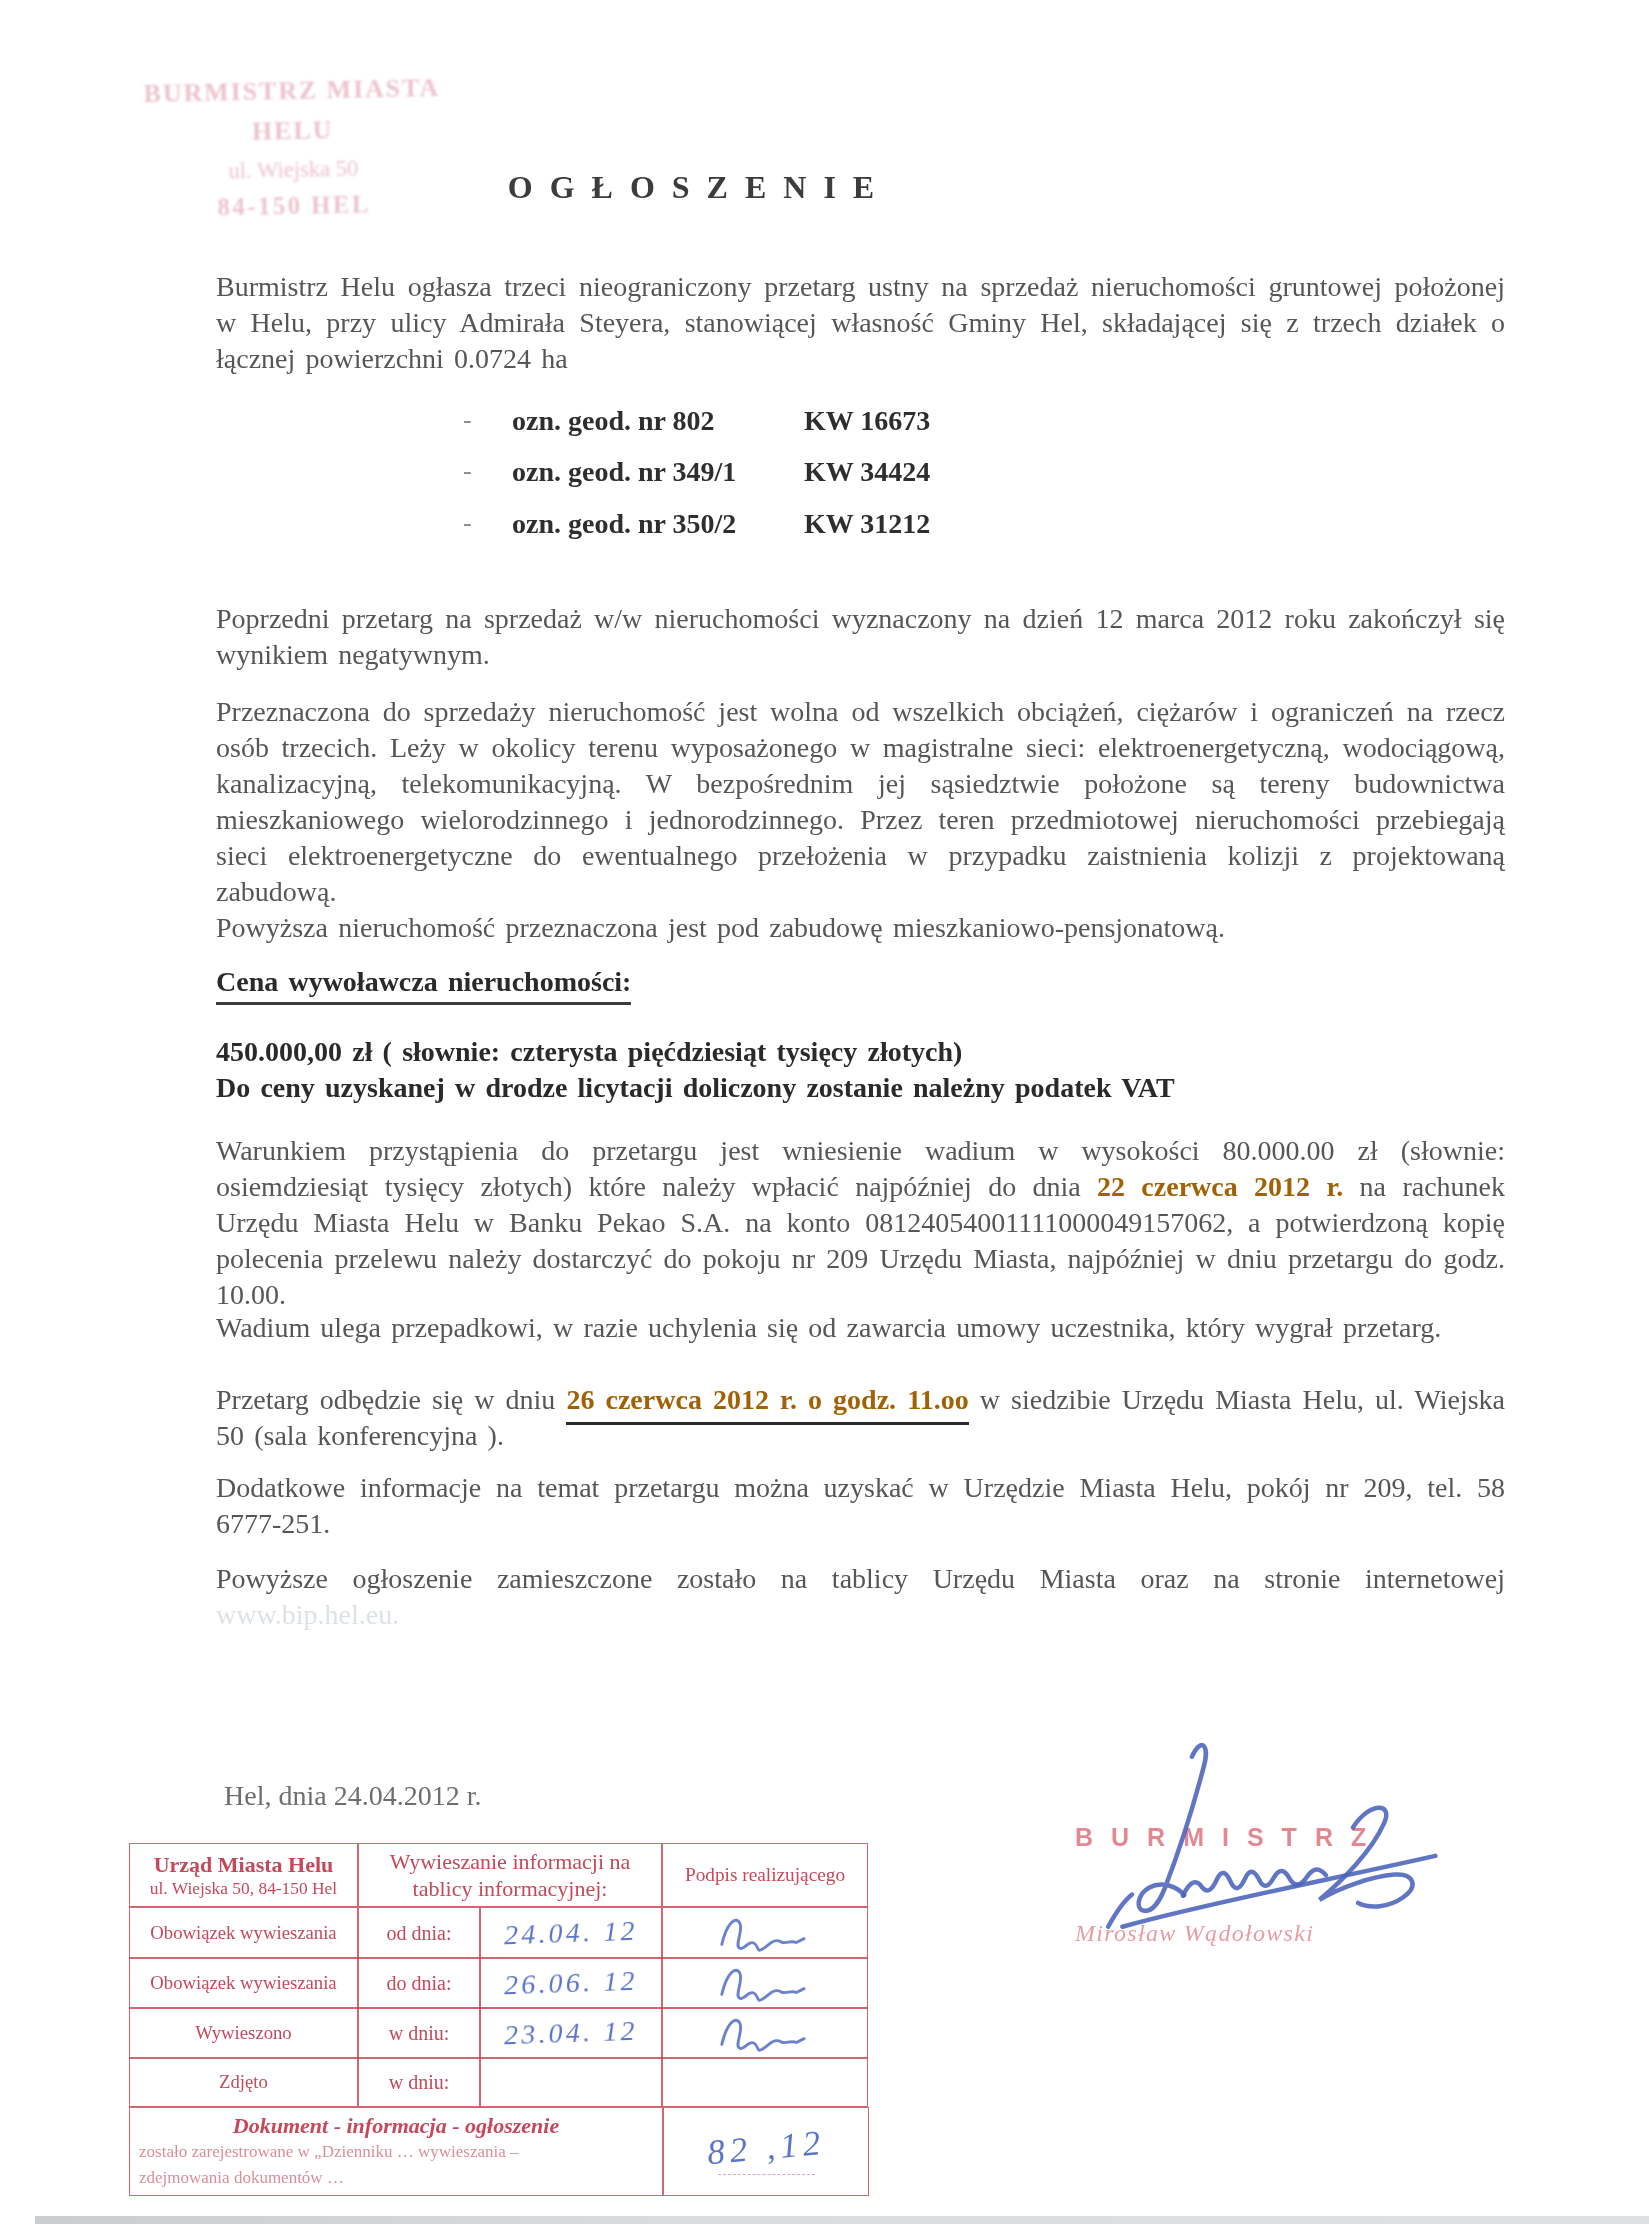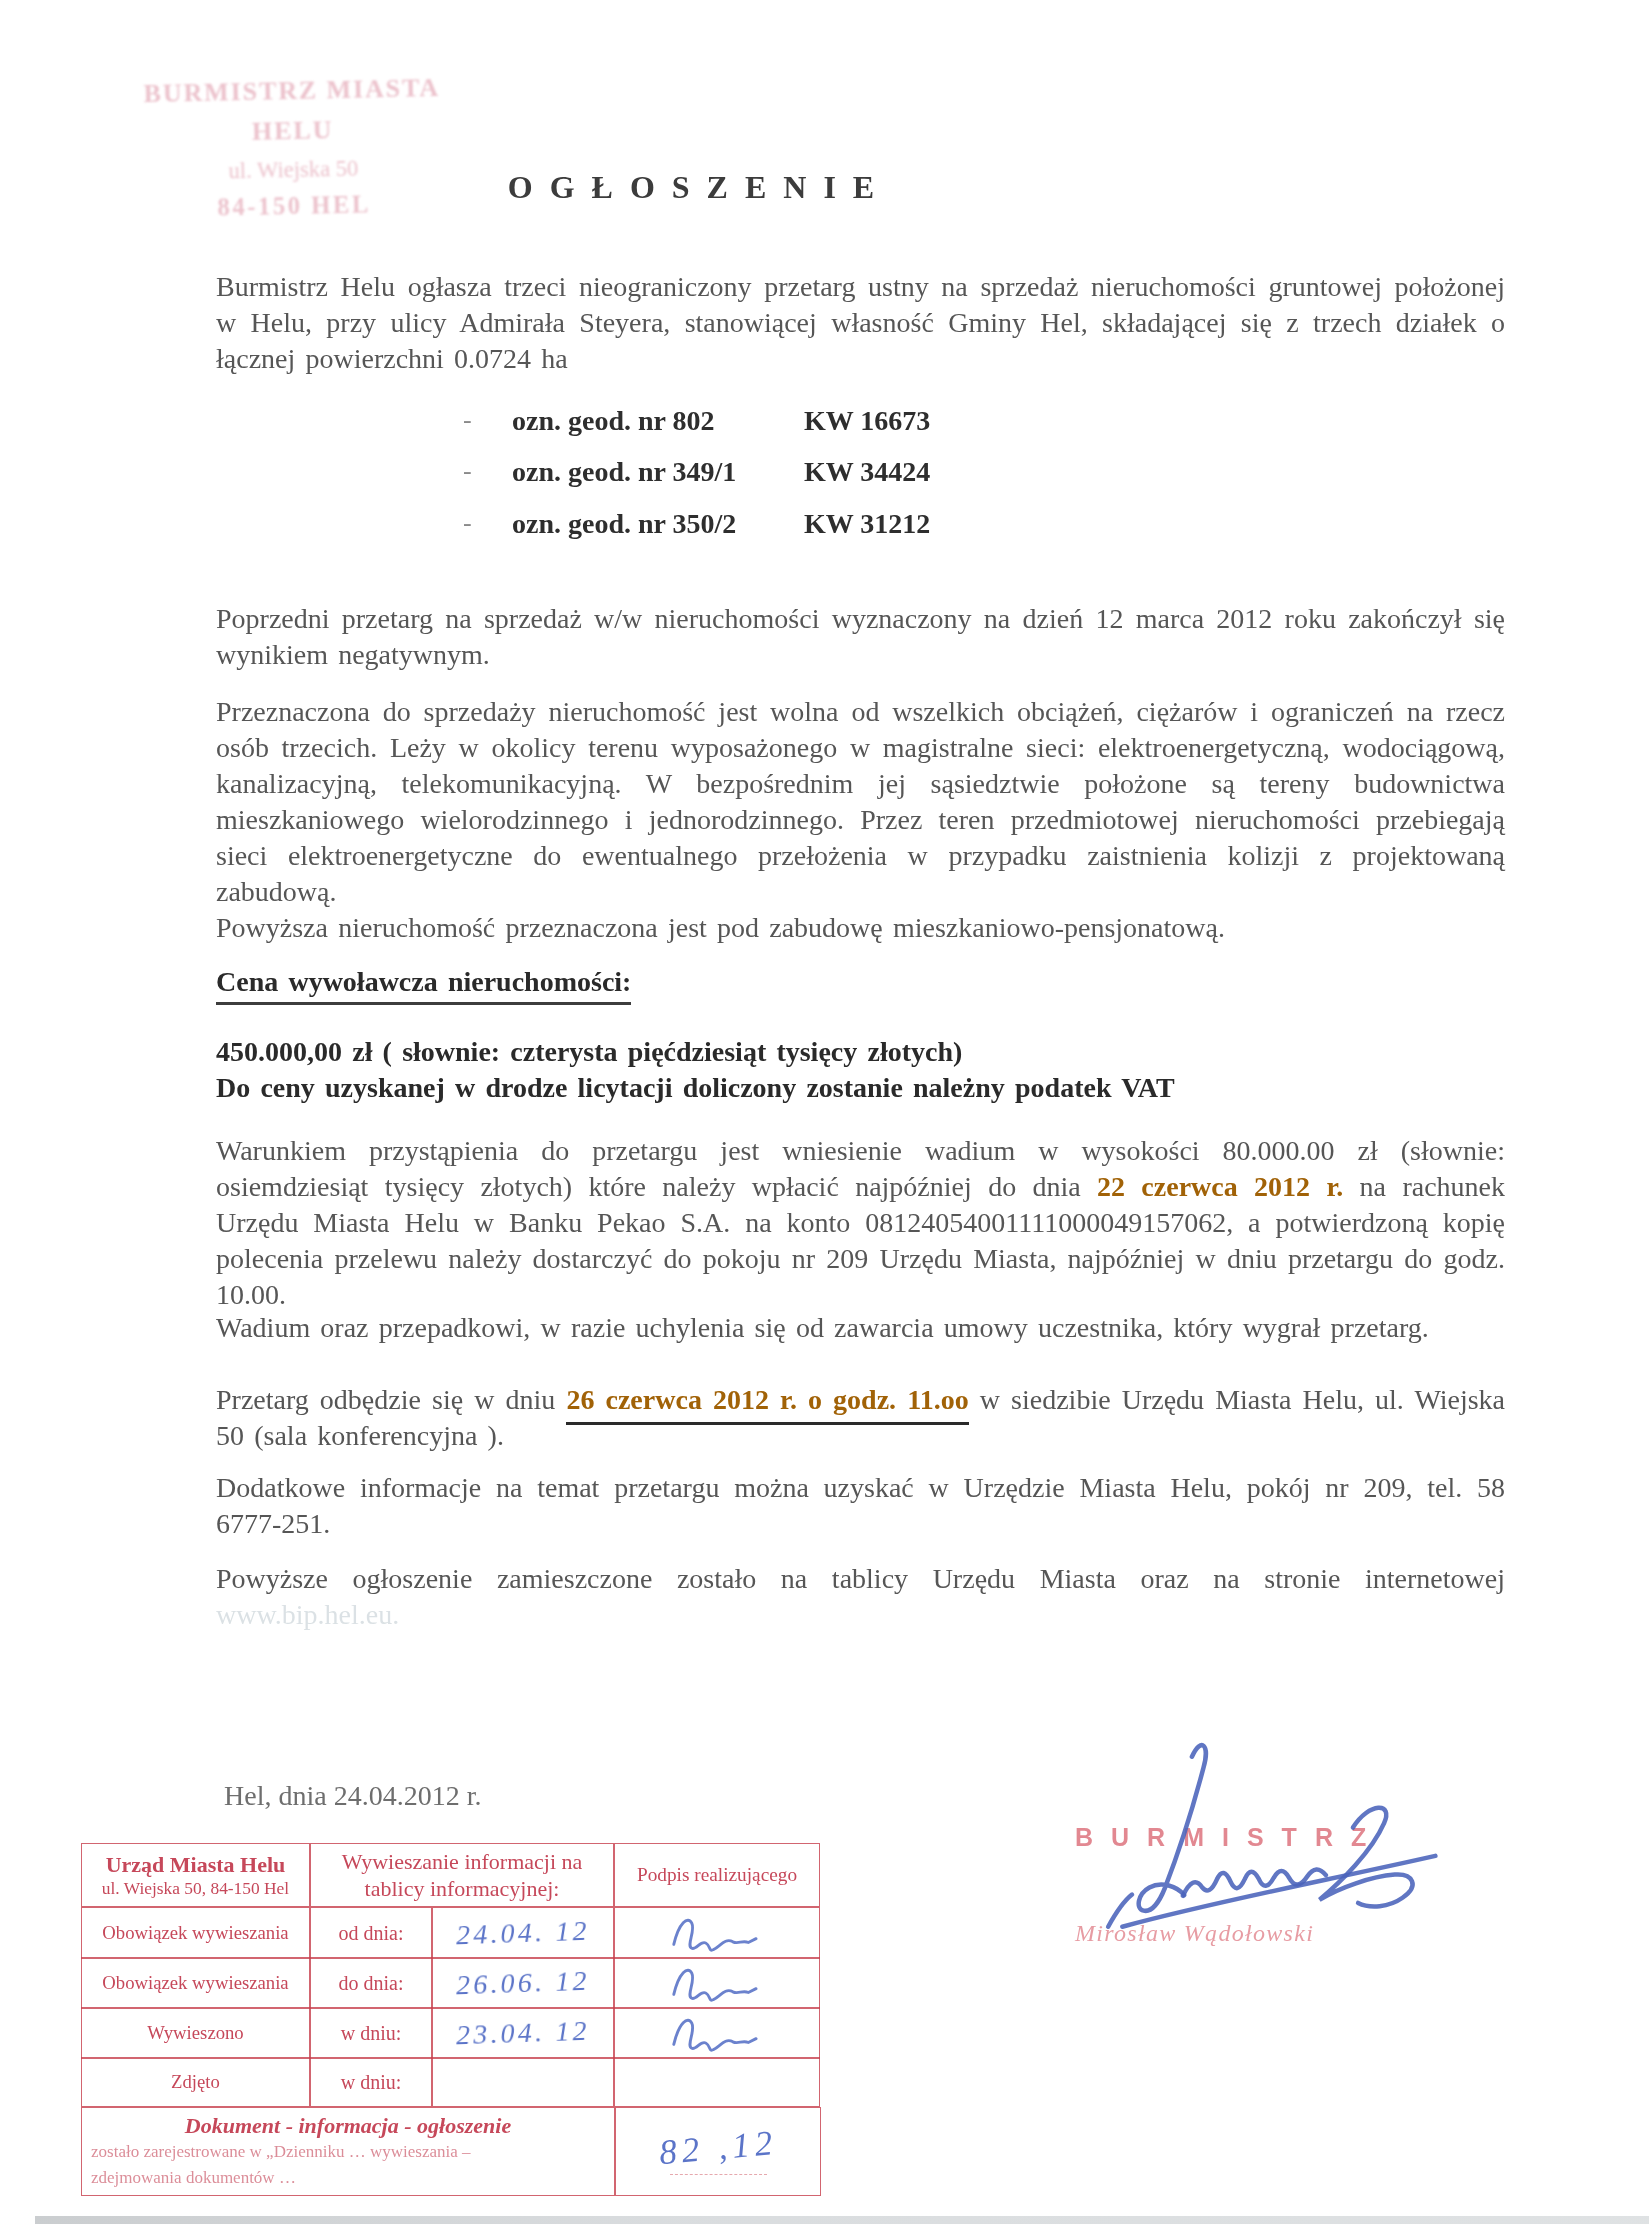--- a/index.html
+++ b/index.html
@@ -79,21 +79,21 @@
     color:rgba(211,74,88,0.55);filter:blur(0.6px);white-space:nowrap;margin-top:20px;
   }
   .signature-main{position:absolute;left:1018px;top:1732px;width:438px;height:213px;}
   .signature-main path{stroke:#4a63bb;stroke-width:7;fill:none;stroke-linecap:round;opacity:0.88;}
 
   
   .reg-table{
     position:absolute;left:81px;top:1843px;width:740px;
     color:#c6485a;filter:blur(0.3px);
   }
-  .rt-row{display:grid;box-sizing:border-box;}
+  .rt-row{display:grid;box-sizing:border-box;margin-left:48px;}
   .rt-cell{
     box-sizing:border-box;border:1.3px solid rgba(199,62,76,0.8);
     display:flex;align-items:center;justify-content:center;
     text-align:center;padding:2.6px 5.2px;flex-direction:column;
   }
   .rt-header{grid-template-columns:229px 304px 206px;height:64px;}
   .rt-data{grid-template-columns:229px 122px 182px 206px;height:50px;}
   .rt-footer{grid-template-columns:534px 206px;height:84px;}
   .office-name{font-size:22px;font-weight:bold;line-height:1.15;}
   .office-address{font-size:17.4px;line-height:1.15;}
@@ -160,21 +160,21 @@
   <div class="body-text price-heading">
     <span>Cena wywoławcza nieruchomości:</span>
   </div>
 
   <div class="body-text purpose">Powyższa nieruchomość  przeznaczona  jest pod  zabudowę mieszkaniowo-pensjonatową.</div>
   <div class="body-text price-amount">450.000,00 zł ( słownie: czterysta pięćdziesiąt tysięcy  złotych)</div>
   <div class="body-text price-vat">Do ceny uzyskanej w drodze licytacji doliczony zostanie należny podatek VAT</div>
 
   <div class="body-text wadium"><span>Warunkiem  przystąpienia  do  przetargu  jest  wniesienie  wadium  w  wysokości  80.000.00  zł (słownie: osiemdziesiąt tysięcy  złotych) które należy wpłacić najpóźniej do dnia  </span><span class="b">22 czerwca 2012 r.</span><span> na rachunek Urzędu Miasta Helu w Banku Pekao S.A. na konto 08124054001111000049157062, a potwierdzoną kopię polecenia przelewu należy dostarczyć  do pokoju nr 209  Urzędu Miasta, najpóźniej  w dniu przetargu do godz. 10.00.</span></div>
 
-  <div class="body-text forfeit">Wadium oraz przepadkowi, w razie uchylenia się od zawarcia umowy uczestnika, który  wygrał przetarg.</div>
+  <div class="body-text forfeit">Wadium ulega przepadkowi, w razie uchylenia się od zawarcia umowy uczestnika, który  wygrał przetarg.</div>
 
   <div class="body-text auction"><span>Przetarg odbędzie się w  dniu </span><span class="b u">26 czerwca 2012 r. o godz. 11.oo</span><span> w siedzibie Urzędu Miasta  Helu, ul. Wiejska 50 (sala konferencyjna ).</span></div>
 
   <div class="body-text info">Dodatkowe informacje na temat przetargu można uzyskać w Urzędzie Miasta Helu, pokój  nr 209, tel. 58 6777-251.</div>
 
   <div class="body-text publication"><span>Powyższe ogłoszenie zamieszczone zostało na tablicy Urzędu Miasta oraz na stronie internetowej </span><span class="site-faint">www.bip.hel.eu.</span></div>
 
   <div class="date-line">Hel, dnia 24.04.2012 r.</div>
 
   <div class="mayor-role">BURMISTRZ</div>

